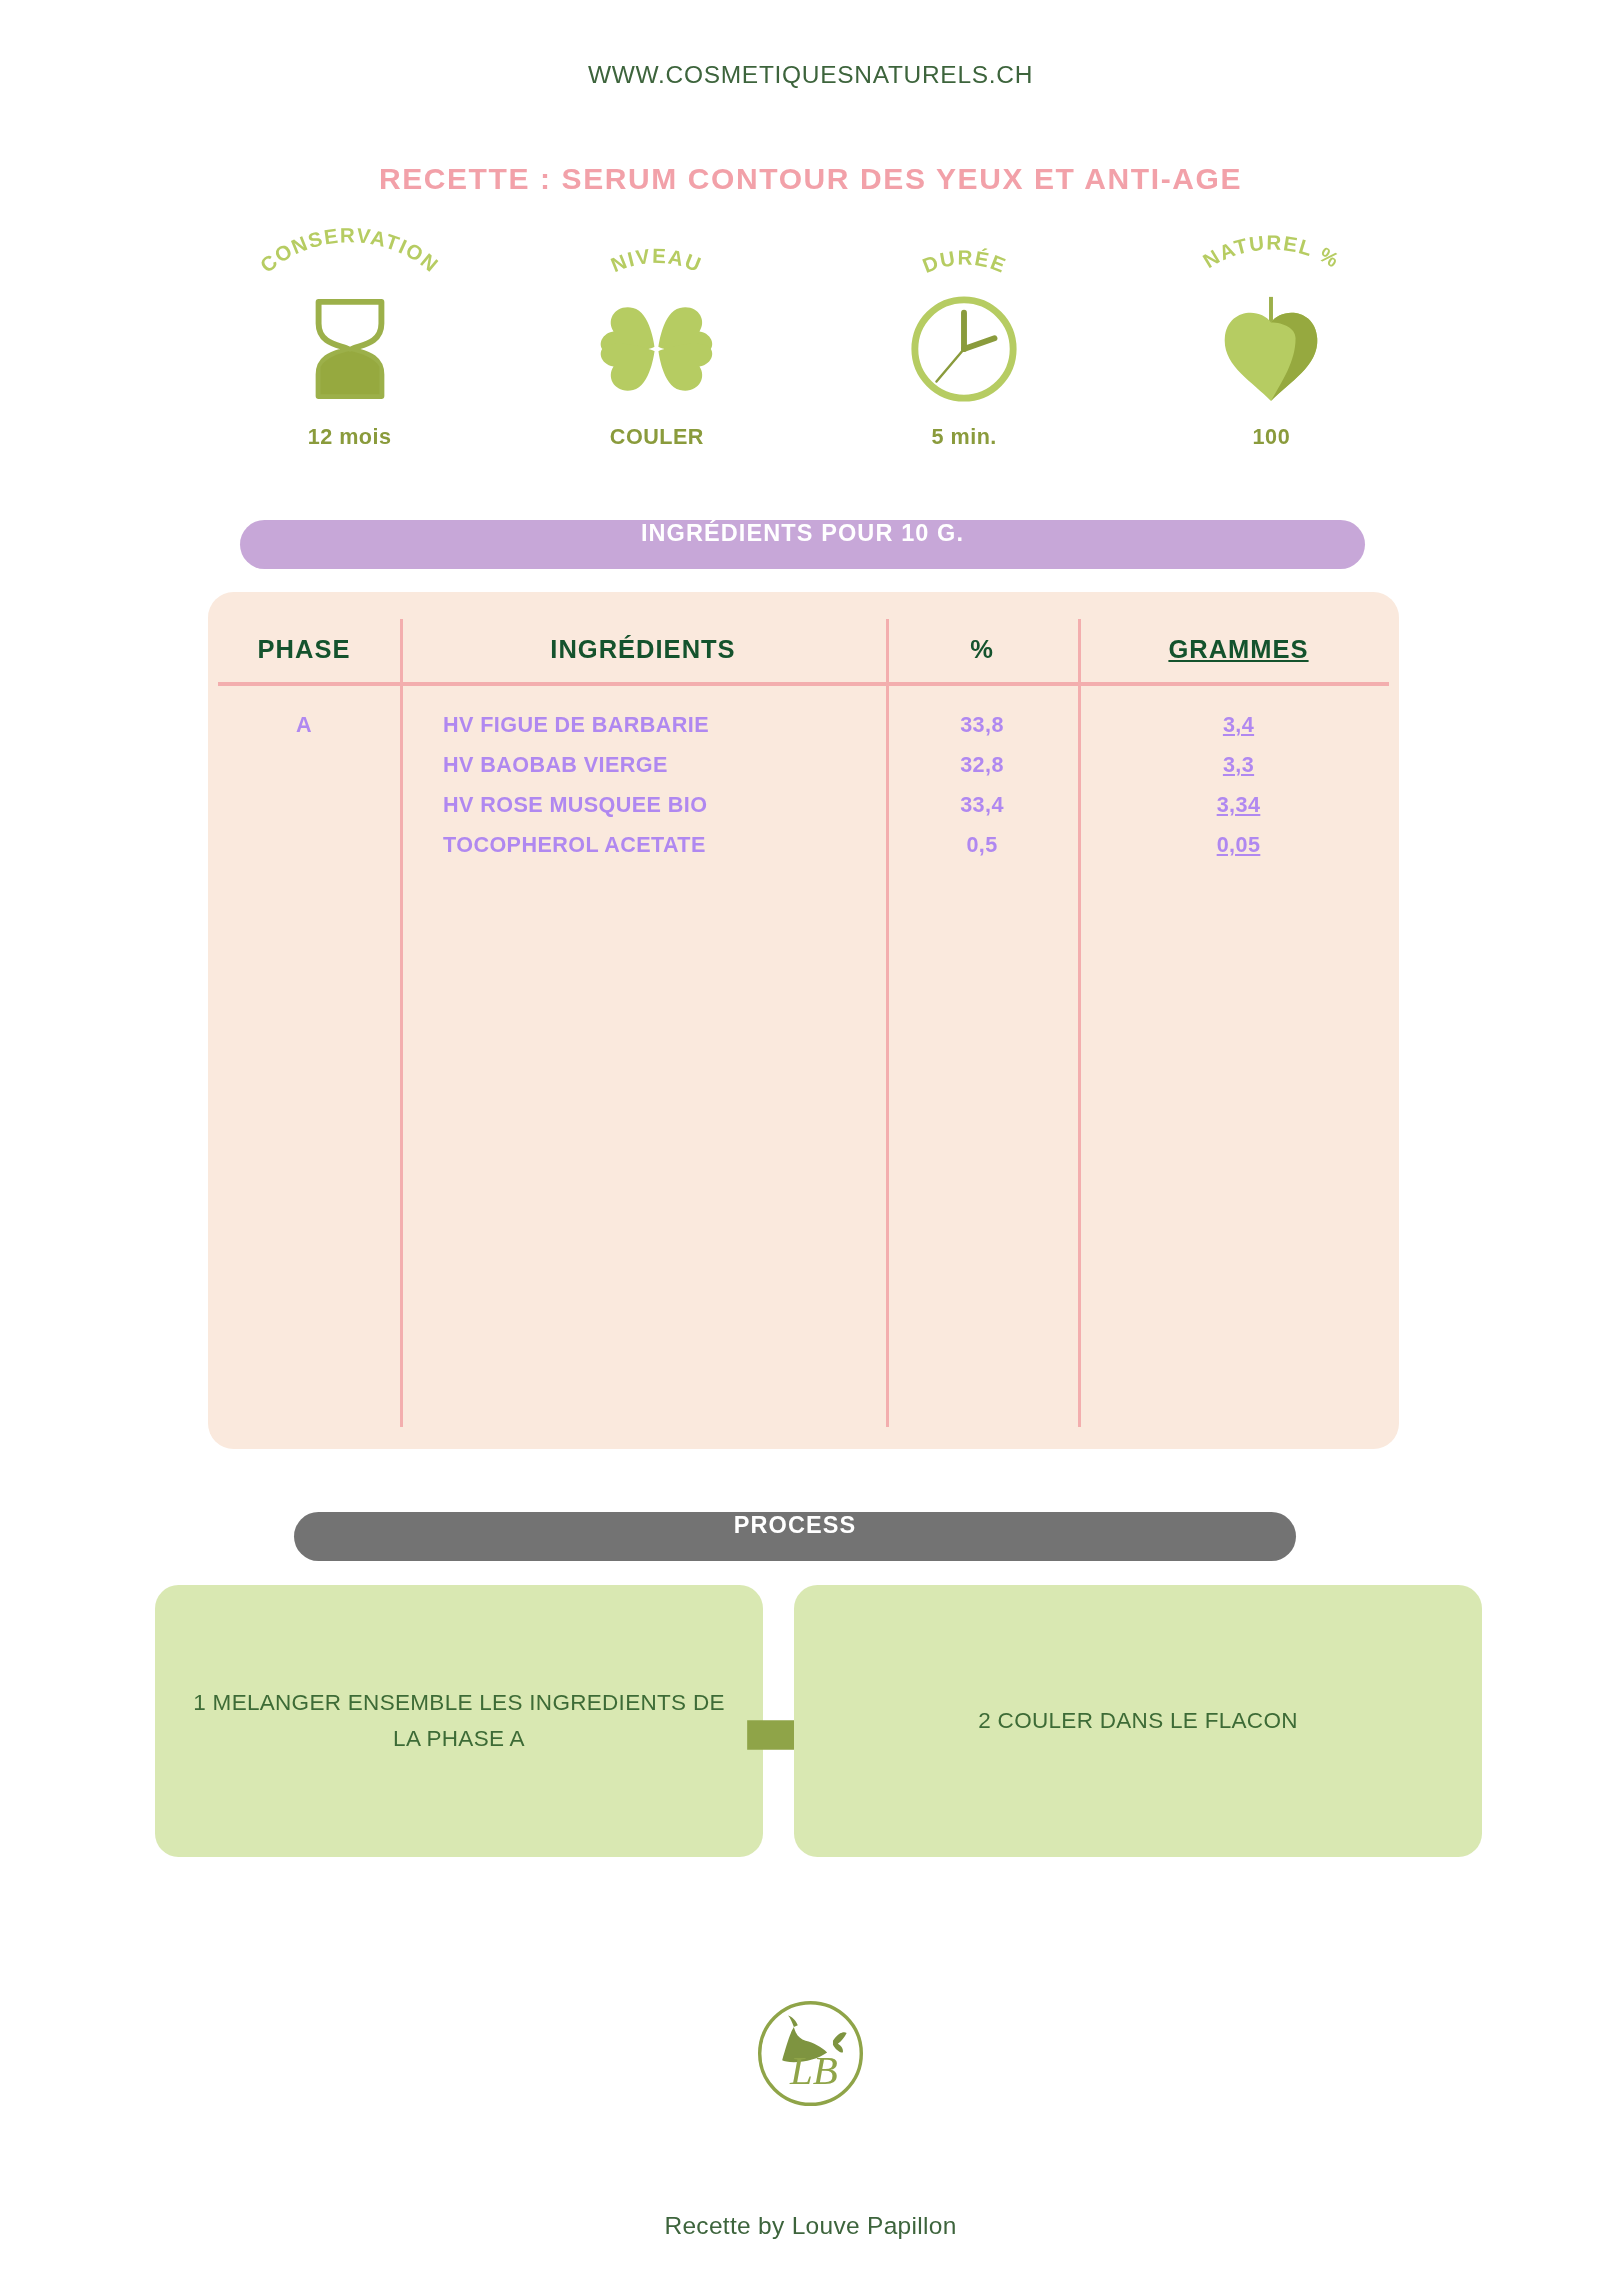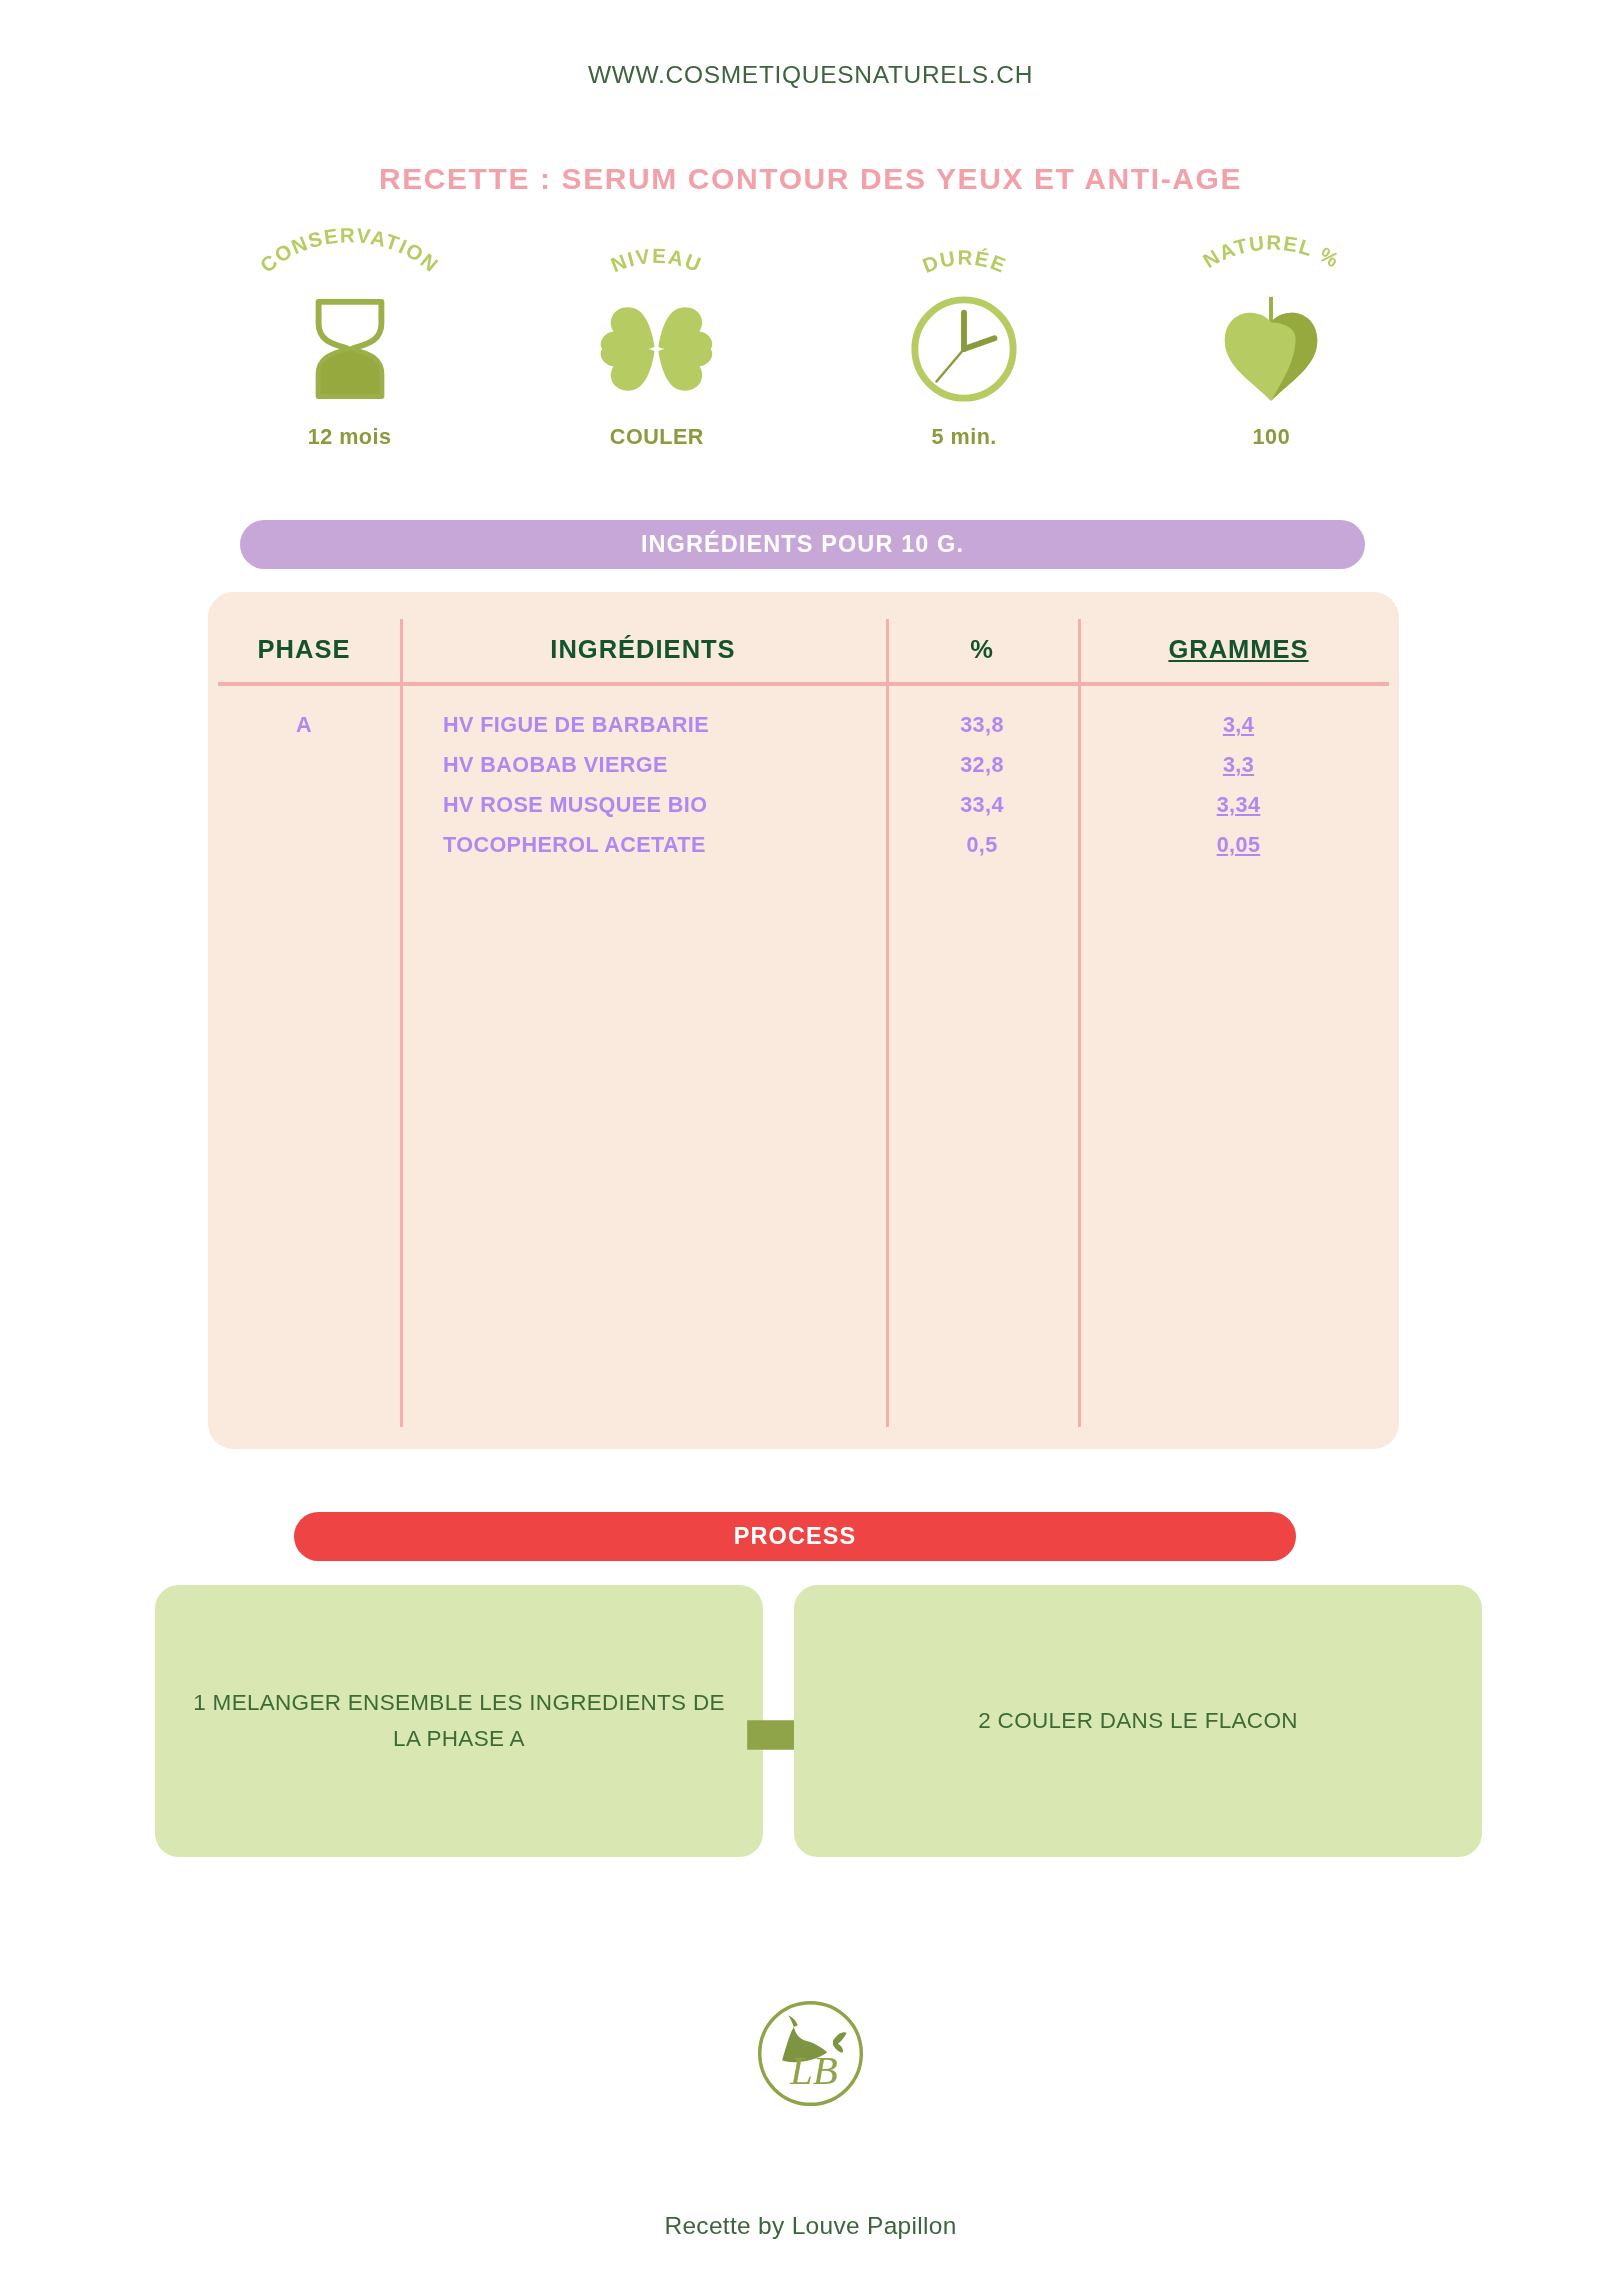--- a/index.html
+++ b/index.html
@@ -76,34 +76,33 @@
     color: #8a9b3c;
     letter-spacing: 0.5px;
   }
 
   
   .banner {
     position: absolute;
     height: 49px;
     border-radius: 24.5px;
     display: flex;
-    align-items: center;
     justify-content: center;
     color: #ffffff;
     font-size: 23.5px;
     font-weight: bold;
     letter-spacing: 1.1px;
   }
   .banner-ingredients {
     left: 240px; top: 520px; width: 1125px;
     background: #c7a7d8;
   }
   .banner-process {
     left: 294px; top: 1512px; width: 1002px;
-    background: #ef4444;
+    background: #737373;
   }
 
   
   .table-card {
     position: absolute;
     left: 208px; top: 592px;
     width: 1191px; height: 857px;
     background: #fae9dd;
     border-radius: 25.5px;
   }

